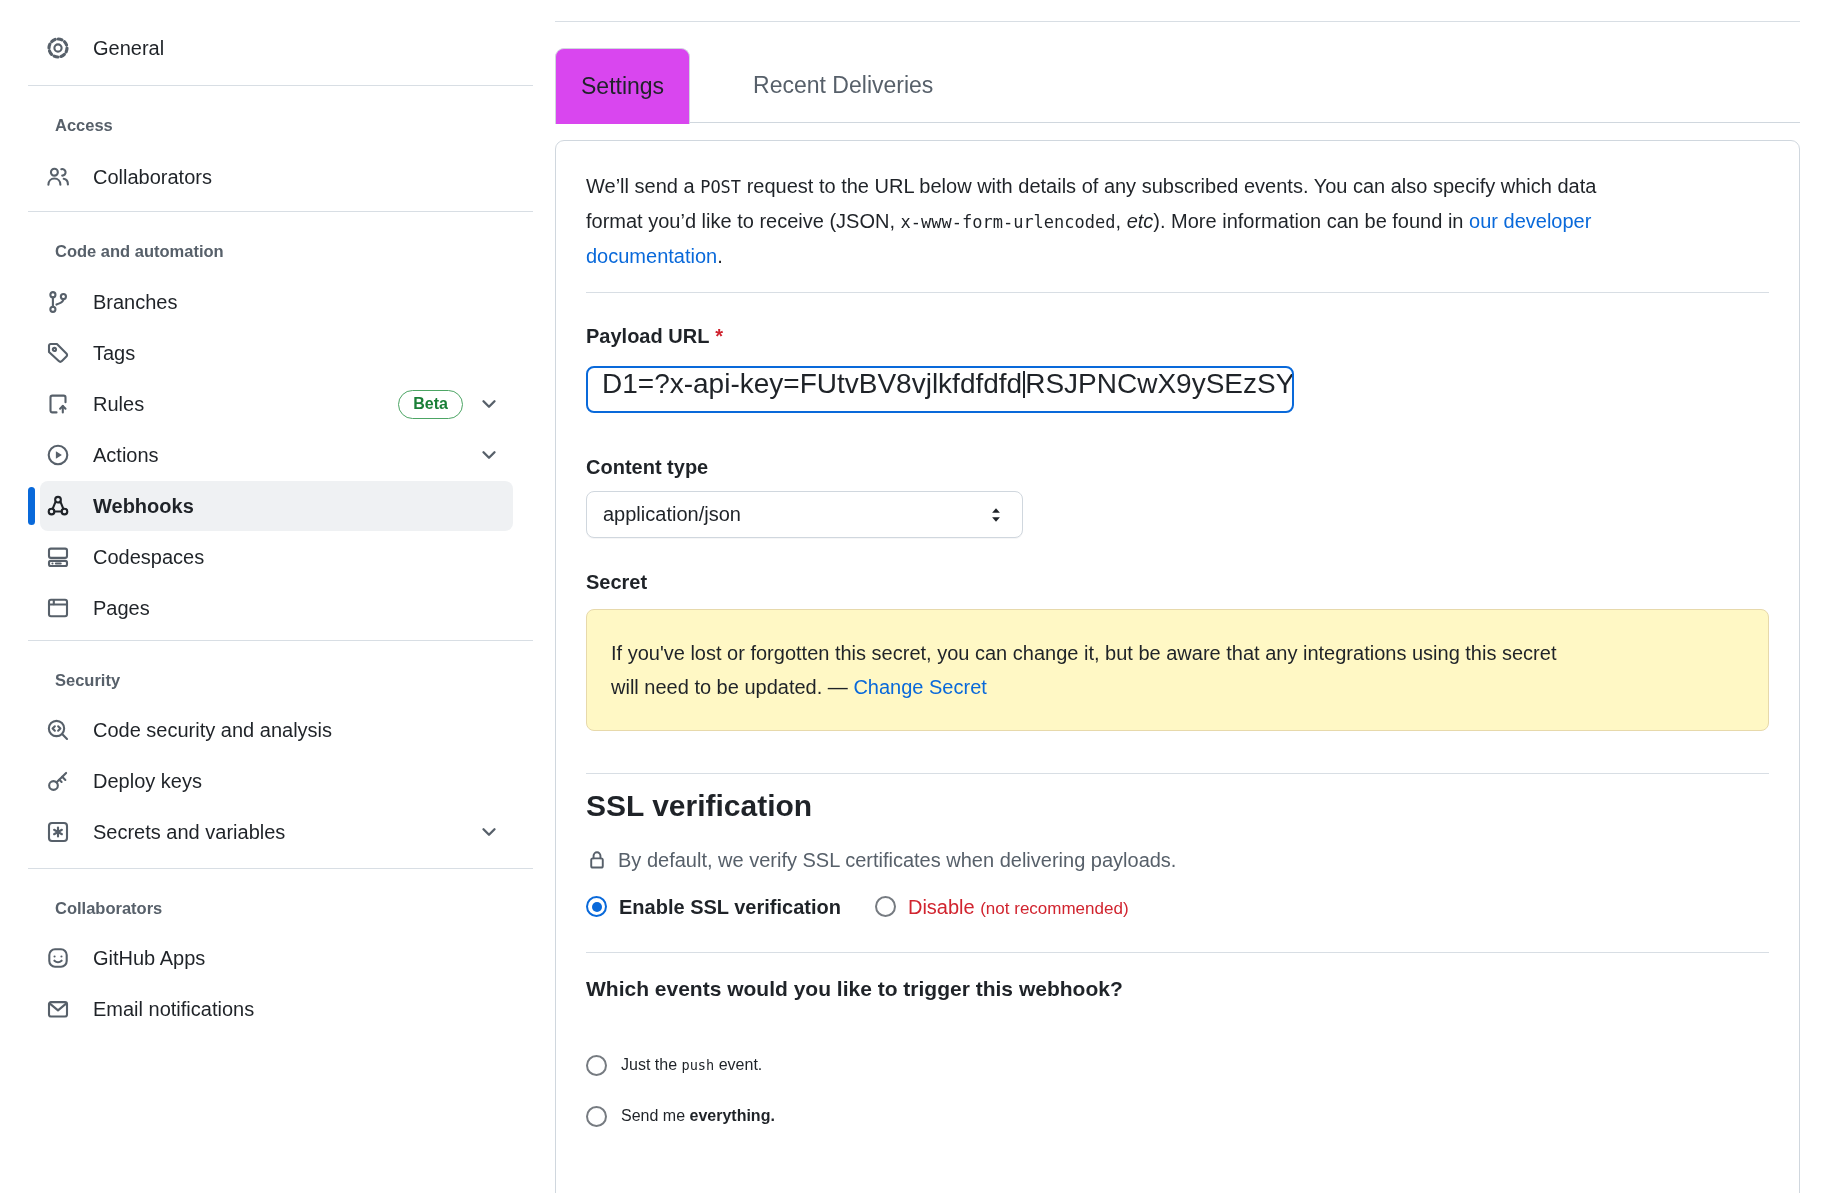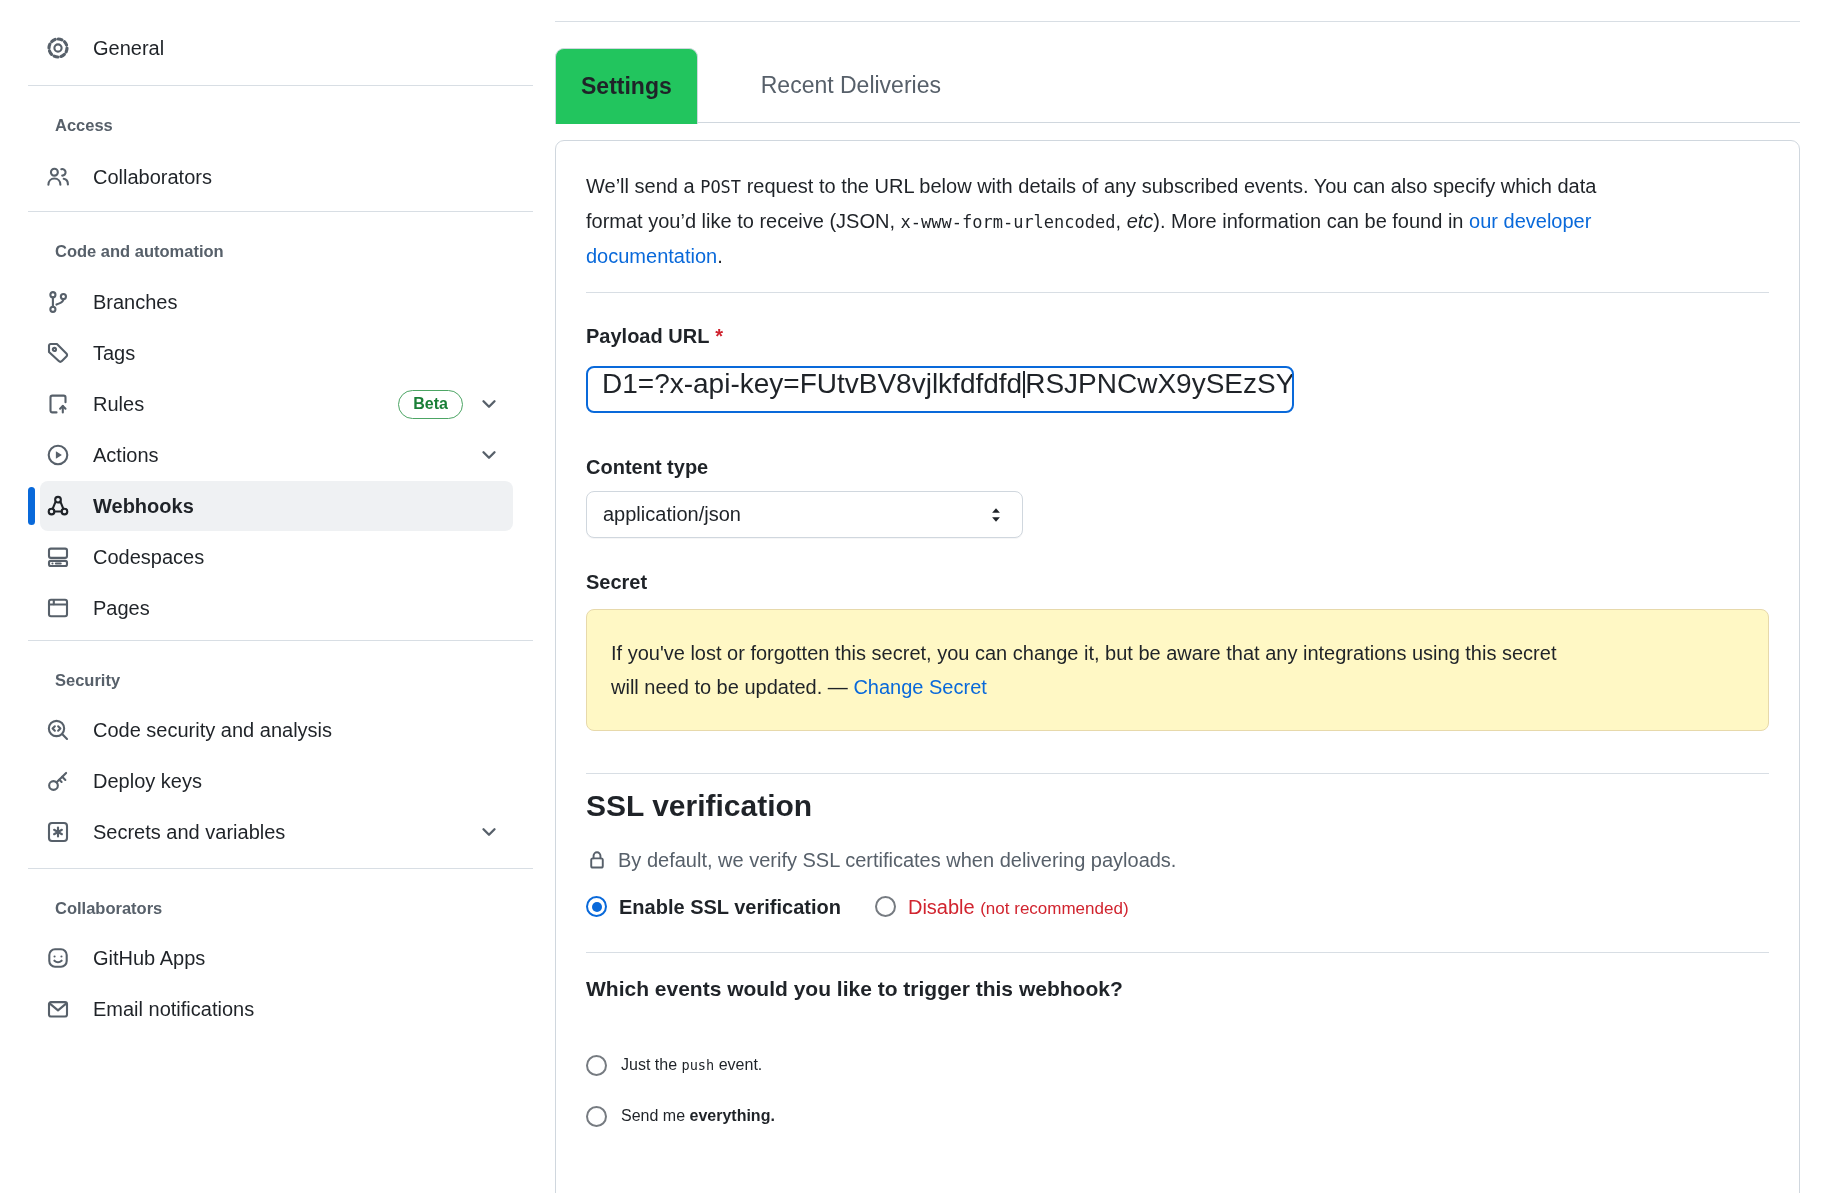--- a/index.html
+++ b/index.html
@@ -32,22 +32,22 @@
          color:#1a7f37;font-size:16px;font-weight:600;box-sizing:border-box;}
   .chev{width:22px;height:22px;color:#57606a;margin:0 45px 0 15px;flex:0 0 22px;}
   .chev.auto{margin-left:auto;}
   
   .main{position:absolute;left:555px;top:0;width:1245px;}
   .page-title{margin-top:27px;font-size:37px;line-height:44px;font-weight:400;color:#1f2328;white-space:nowrap;}
   .page-title a{color:#0969da;text-decoration:none;cursor:pointer;}
   .title-divider{border:none;border-top:1.5px solid #d8dee4;margin:21px 0 0 0;}
   .tabnav{margin-top:26px;height:74px;border-bottom:1.5px solid #d0d7de;display:flex;align-items:stretch;box-sizing:content-box;}
   .tab{display:flex;align-items:center;font-size:23px;cursor:pointer;}
-  .tab.active{background:#22c55e;border:1.5px solid #d0d7de;border-bottom:none;border-radius:9px 9px 0 0;
-              padding:12px 25px;margin-bottom:-1.5px;color:#1f2328;font-weight:700;position:relative;z-index:2;}
+  .tab.active{background:#d946ef;border:1.5px solid #d0d7de;border-bottom:none;border-radius:9px 9px 0 0;
+              padding:12px 25px;margin-bottom:-1.5px;color:#1f2328;font-weight:400;position:relative;z-index:2;}
   .tab.inactive{padding:0 30px;margin-left:33px;color:#57606a;font-weight:400;}
   .content-box{margin-top:17px;border:1.5px solid #d0d7de;border-radius:9px;padding:28px 30px 0 30px;
                background:#fff;height:1200px;box-sizing:border-box;}
   .intro{font-size:20px;line-height:34px;margin:0;color:#1f2328;}
   code,.code{font-family:"DejaVu Sans Mono",monospace;font-size:0.85em;}
   .seg-link{color:#0969da;cursor:pointer;margin-top:21px;}
   .seg-italic{font-style:italic;}
   .seg-bold{font-weight:700;}
   .seg-red{color:#d1242f;}
   .seg-red-small{color:#d1242f;font-size:17px;}

